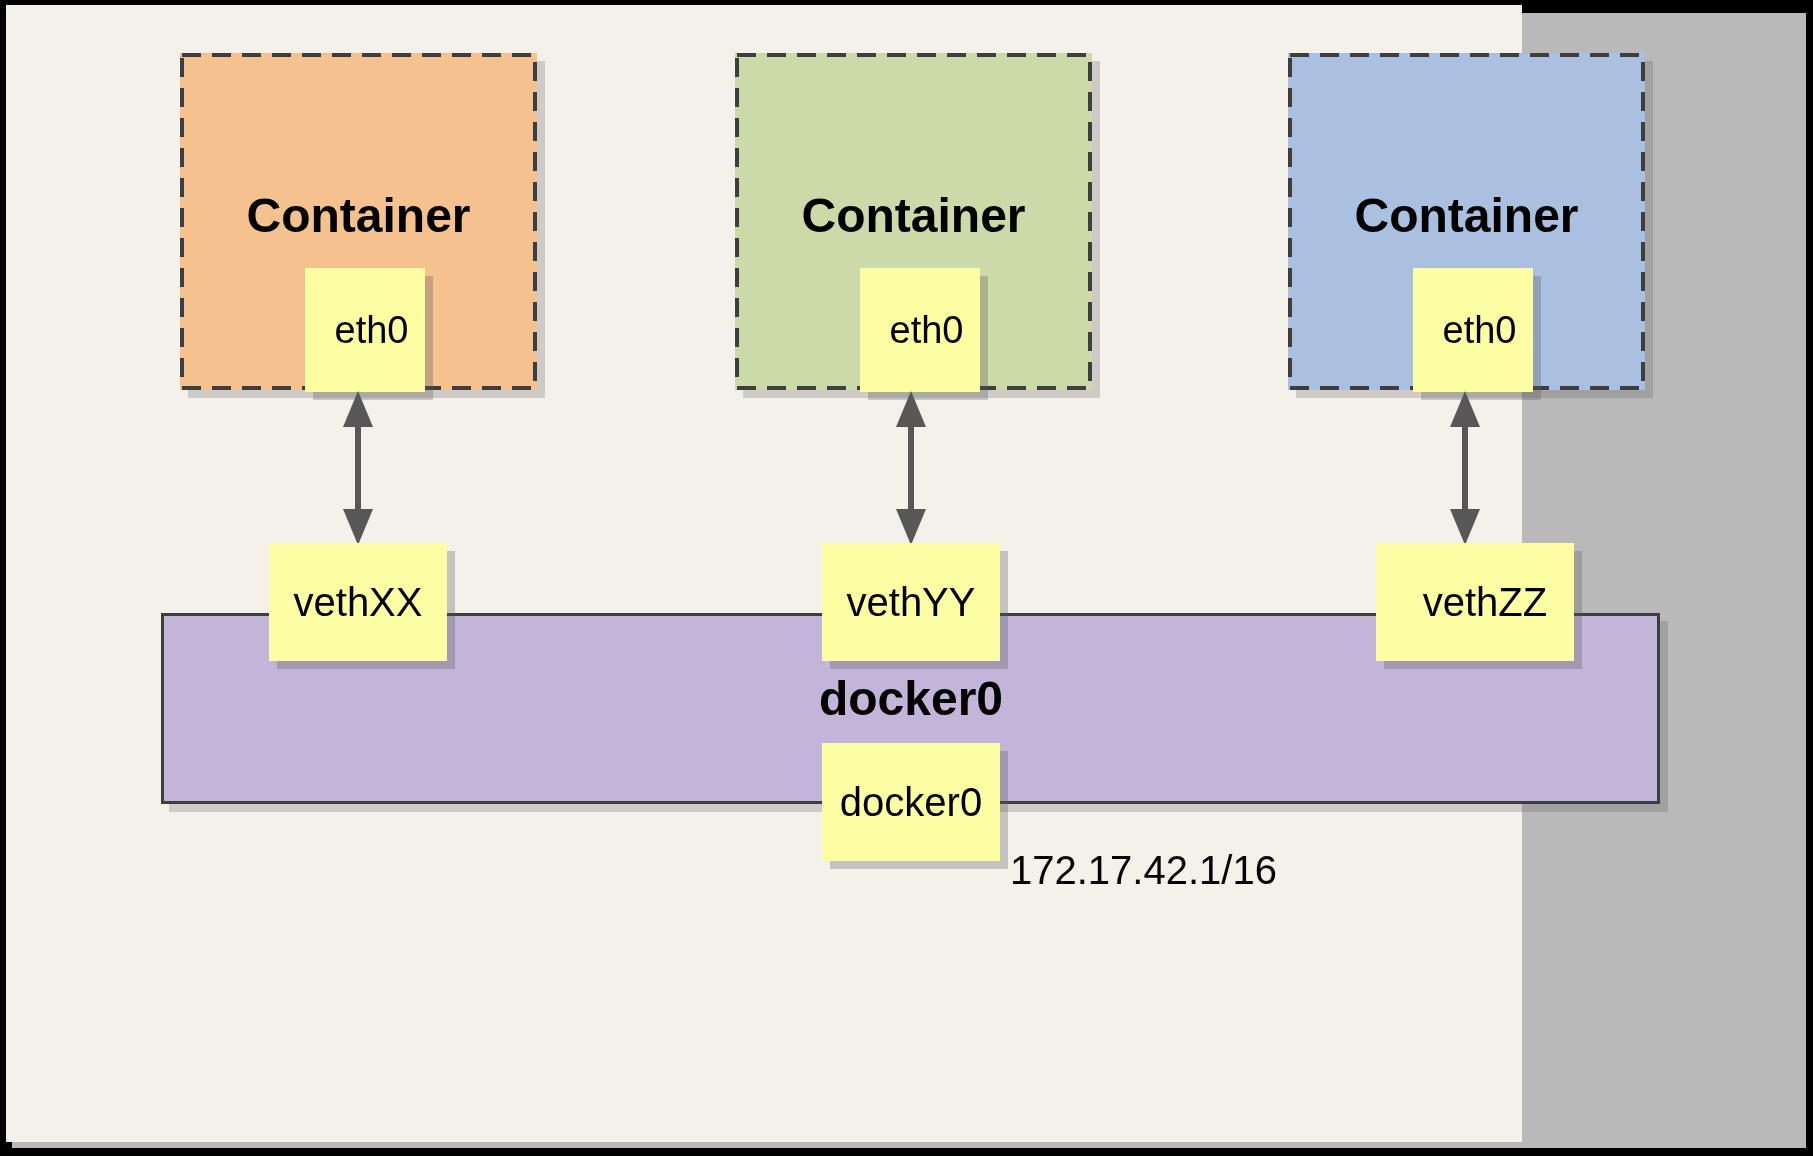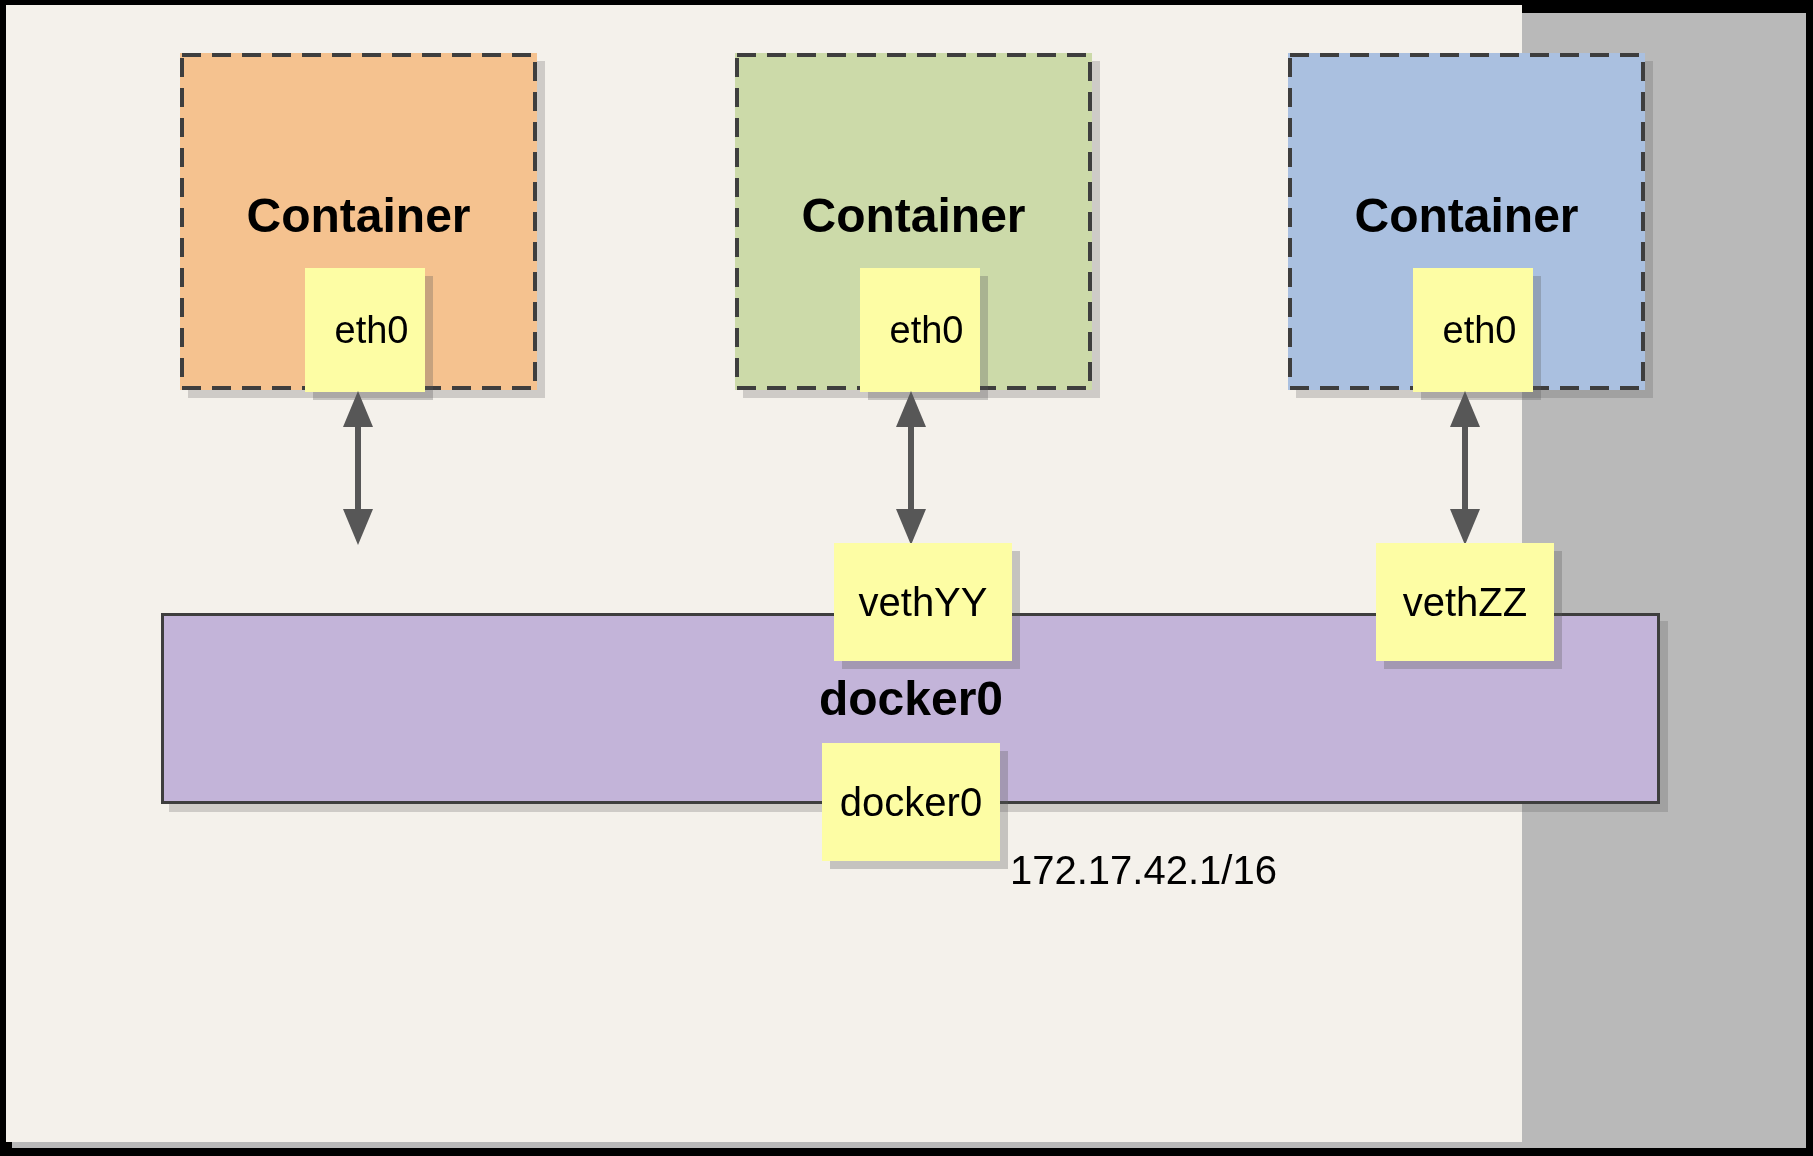--- a/index.html
+++ b/index.html
@@ -132,24 +132,27 @@
   </svg>
   <svg class="arrow a3" viewBox="0 0 30 154" style="color: rgb(87, 87, 87);">
     <polygon points="15,0 0,36 30,36" fill="currentColor"></polygon>
     <rect x="12" y="30" width="6" height="94" fill="currentColor"></rect>
     <polygon points="15,154 0,118 30,118" fill="currentColor"></polygon>
   </svg>
 
   <div class="band" style="background-color: rgb(195, 180, 217);"></div>
   <div class="band-label">docker0</div>
 
-  <div class="note veth-note v2" style="background-color: rgb(253, 253, 164); margin-left: 12px;">
+  <div class="note veth-note v1" style="background-color: rgb(253, 253, 164);">
+    <span>vethXX</span>
+  </div>
+  <div class="note veth-note v2" style="background-color: rgb(253, 253, 164);">
     <span>vethYY</span>
   </div>
-  <div class="note veth-note v3" style="background-color: rgb(253, 253, 164);">
+  <div class="note veth-note v3" style="background-color: rgb(253, 253, 164); padding-left: 20px;">
     <span>vethZZ</span>
   </div>
 
   <div class="note docker0-note" style="background-color: rgb(253, 253, 164);">
     <span>docker0</span>
   </div>
   <div class="ip-label">172.17.42.1/16</div>
 
 
 </div>

